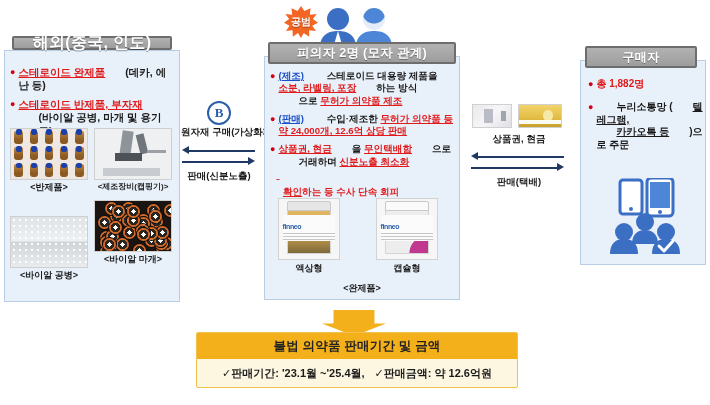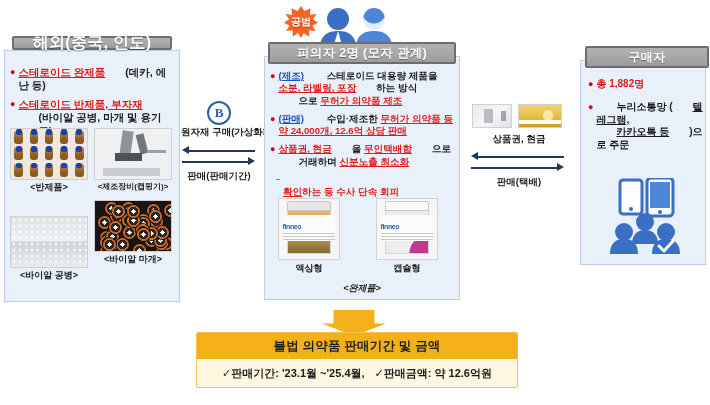--- a/index.html
+++ b/index.html
@@ -164,25 +164,25 @@
   .jar-cap { position: absolute; left: 14%; top: 4%; width: 72%; height: 16%; background: #e6e6e6; border: 1px solid #c9c9c9; box-sizing: border-box; border-radius: 2px 2px 0 0; }
   .jar-body { position: absolute; left: 14%; top: 18%; width: 72%; height: 74%; background: #ededed; border: 1px solid #d5d5d5; box-sizing: border-box; }
   .jar-label { position: absolute; left: 6%; top: 26%; width: 88%; height: 44%; background: #fbfbfb; }
   .jar-label .brand { font-size: 7px; color: #2b5fa8; font-weight: bold; text-align: center; letter-spacing: -.4px; margin-top: 4px; }
   .jar-label .lines { margin: 2px 4px 0; }
   .jar-label .lines i { display: block; height: 1px; background: #c6c6c6; margin-bottom: 2px; }
   .jar-amber .jar-body { background: linear-gradient(180deg,#e3b764 0%,#caa04f 55%,#7e6a3a 100%); }
   .jar-purple .jar-body::after { content:""; position:absolute; right:0; bottom:0; width:46%; height:58%;
     background: radial-gradient(circle at 90% 100%, #c0398f 0 55%, rgba(192,57,143,0) 58%); }
   .jar-cap-label { text-align: center; font-size: 9px; font-weight: bold; margin-top: 2px; }
-  #jars-caption { position: absolute; left: 272px; top: 282px; width: 180px; text-align: center; font-size: 9px; font-weight: bold; font-style: italic; }
+  #jars-caption { position: absolute; left: 272px; top: 282px; width: 180px; text-align: center; font-size: 9px; font-weight: bold; }
 
   
   #right-panel { left: 580px; top: 60px; width: 126px; height: 205px; }
-  #right-header { left: 585px; top: 46px; width: 124px; height: 22px; font-size: 12px; }
+  #right-header { left: 585px; top: 46px; width: 112px; height: 22px; font-size: 12px; }
   #right-bullets { left: 588px; top: 78px; width: 116px; font-size: 10px; font-weight: bold; }
 
   #buyer-icon { position: absolute; left: 600px; top: 178px; width: 90px; height: 78px; }
 
   
   .flow { position: absolute; }
   .flow-label {
     position: absolute; text-align: center; font-size: 9.5px; font-weight: bold; white-space: nowrap;
   }
   .arrow-line { position: absolute; height: 0; border-top: 2px solid #1f3864; }
@@ -333,21 +333,21 @@
   </div>
 </div>
 
 <div class="flow">
   <div id="btc">B</div>
   <div class="flow-label" style="left:181px; top:126px; width:72px;">원자재 구매(가상화폐)</div>
   <div class="arrow-line" style="left:189px; top:150px; width:66px;"></div>
   <div class="arrow-head left" style="left:182px; top:146px;"></div>
   <div class="arrow-line" style="left:182px; top:161px; width:66px;"></div>
   <div class="arrow-head right" style="left:248px; top:157px;"></div>
-  <div class="flow-label" style="left:183px; top:170px; width:72px;">판매(판매기간)</div>
+  <div class="flow-label" style="left:183px; top:170px; width:72px;">판매(신분노출)</div>
 </div>
 
 <div class="panel" id="center-panel"></div>
 
 <div id="badge-accomplice">
   <span class="star"></span>
   <span class="btext">공범</span>
 </div>
 
 <div id="suspects">

